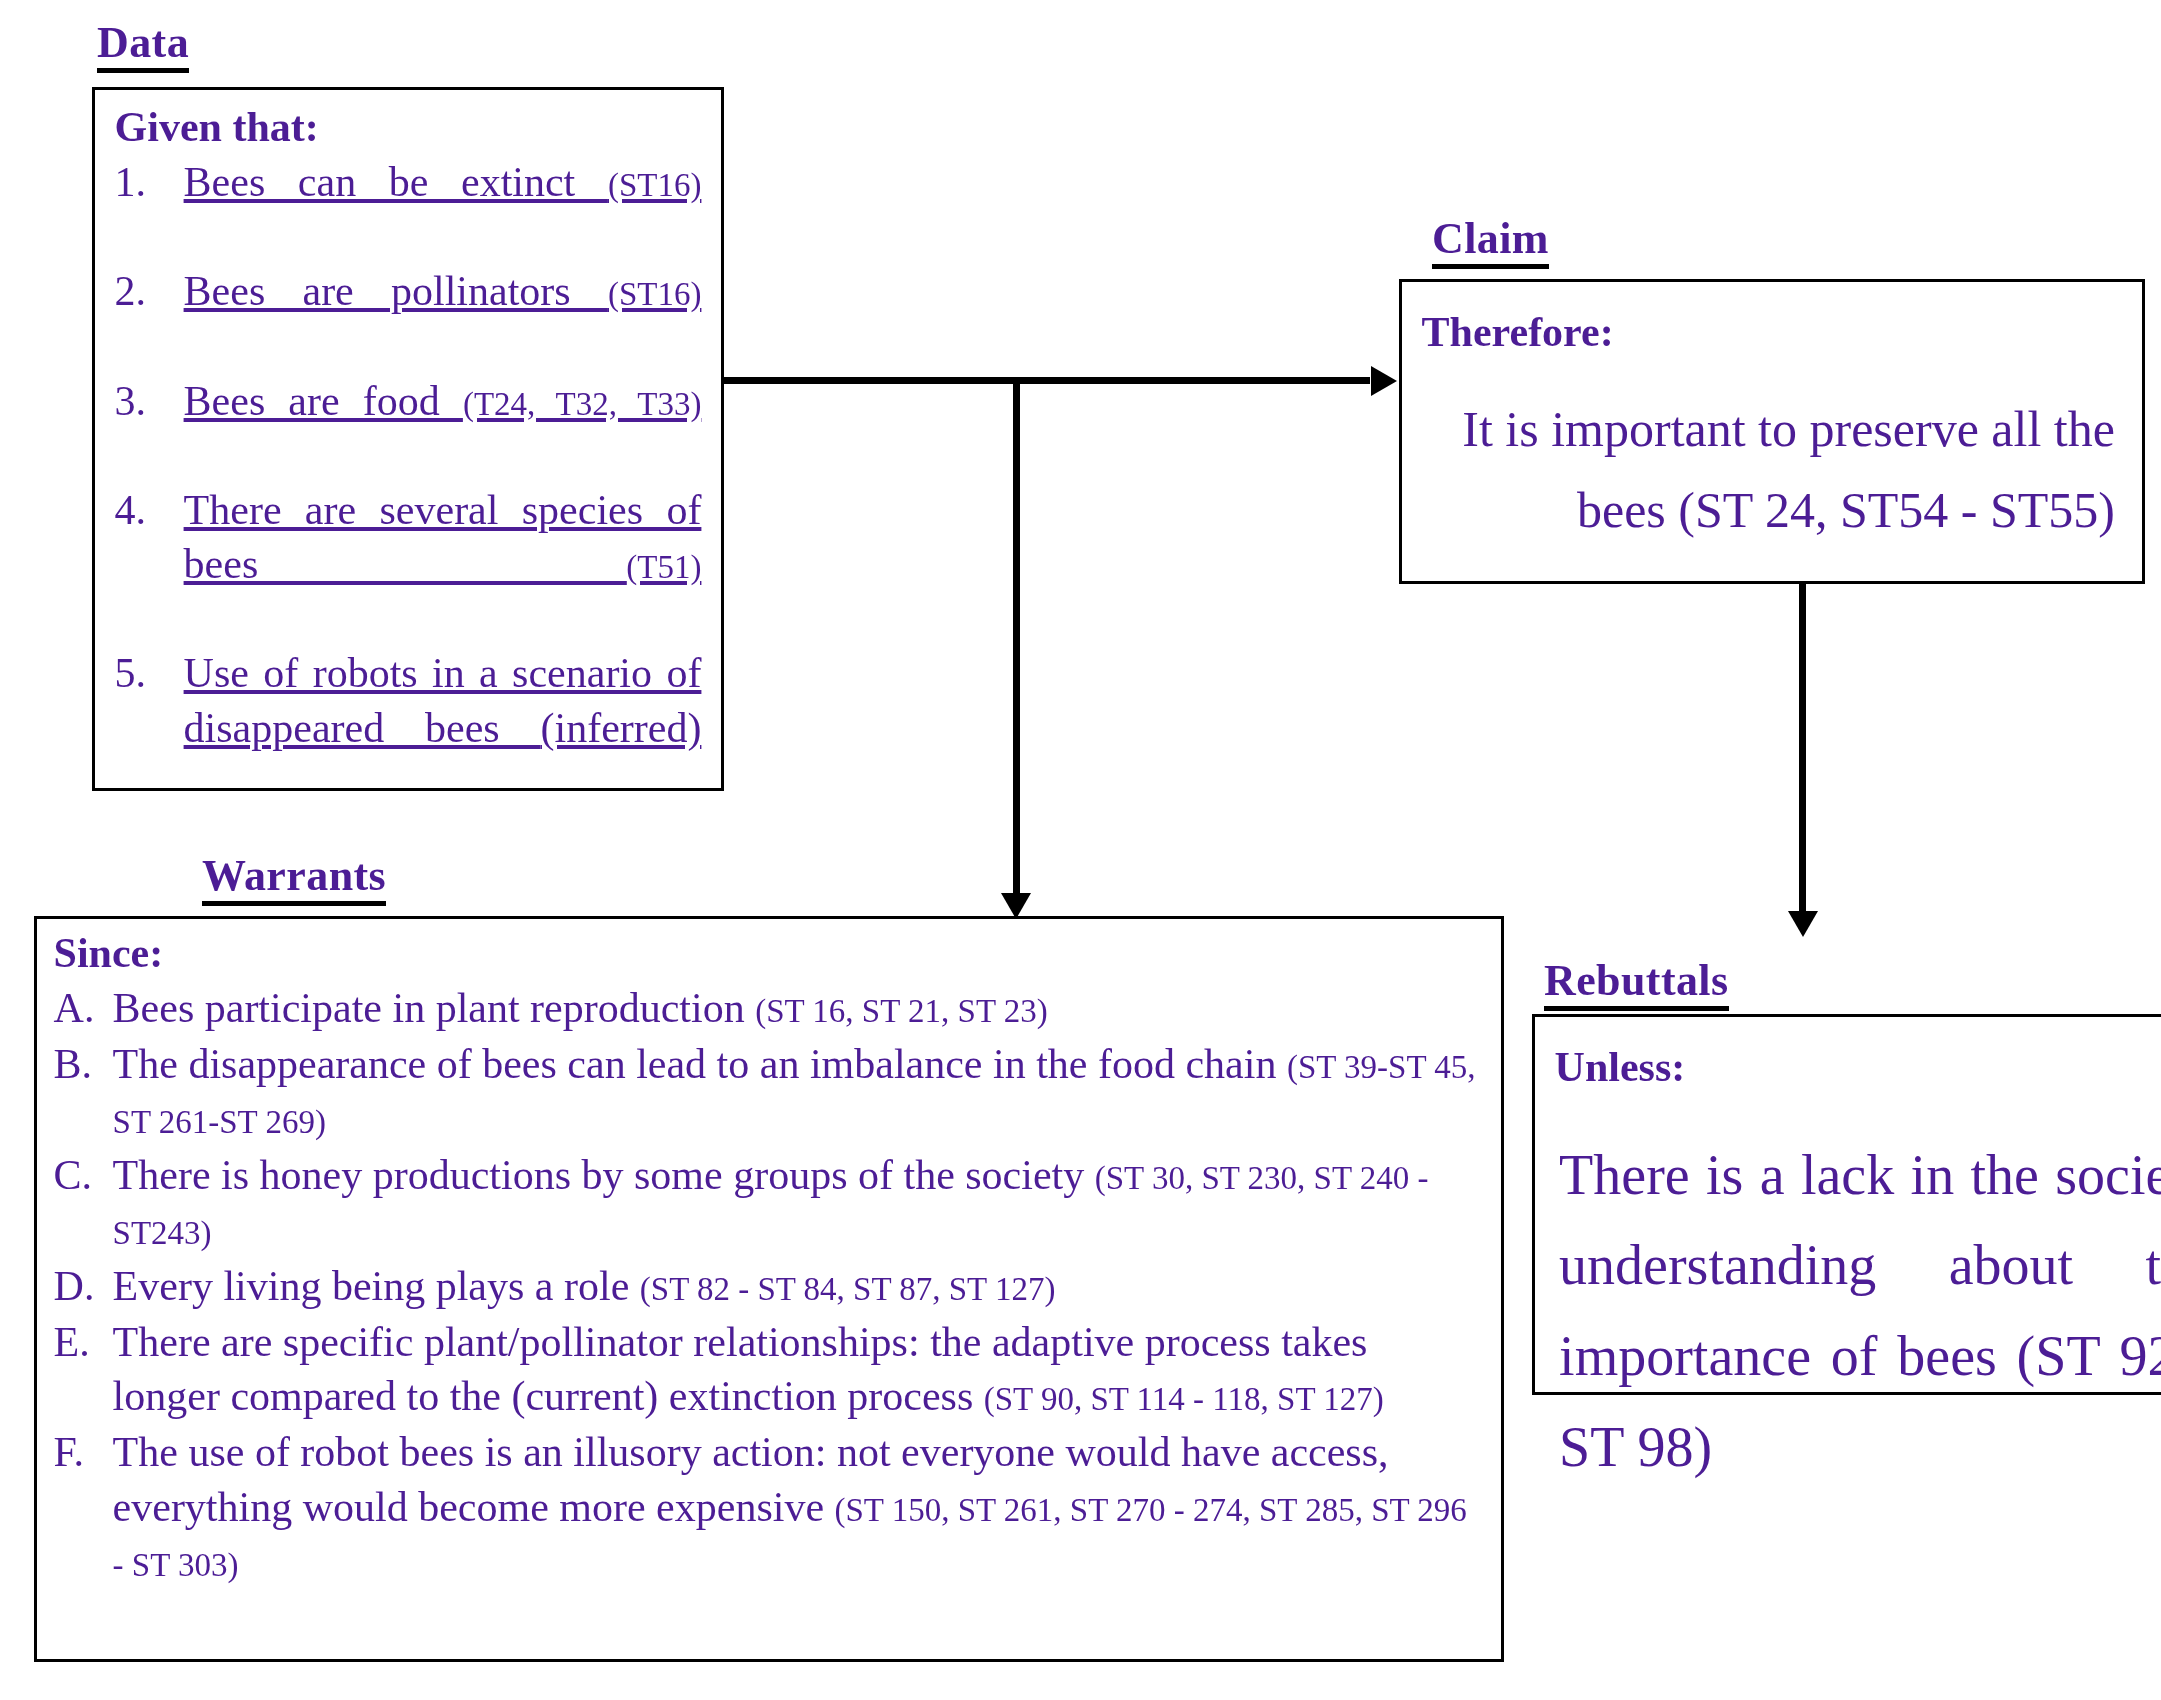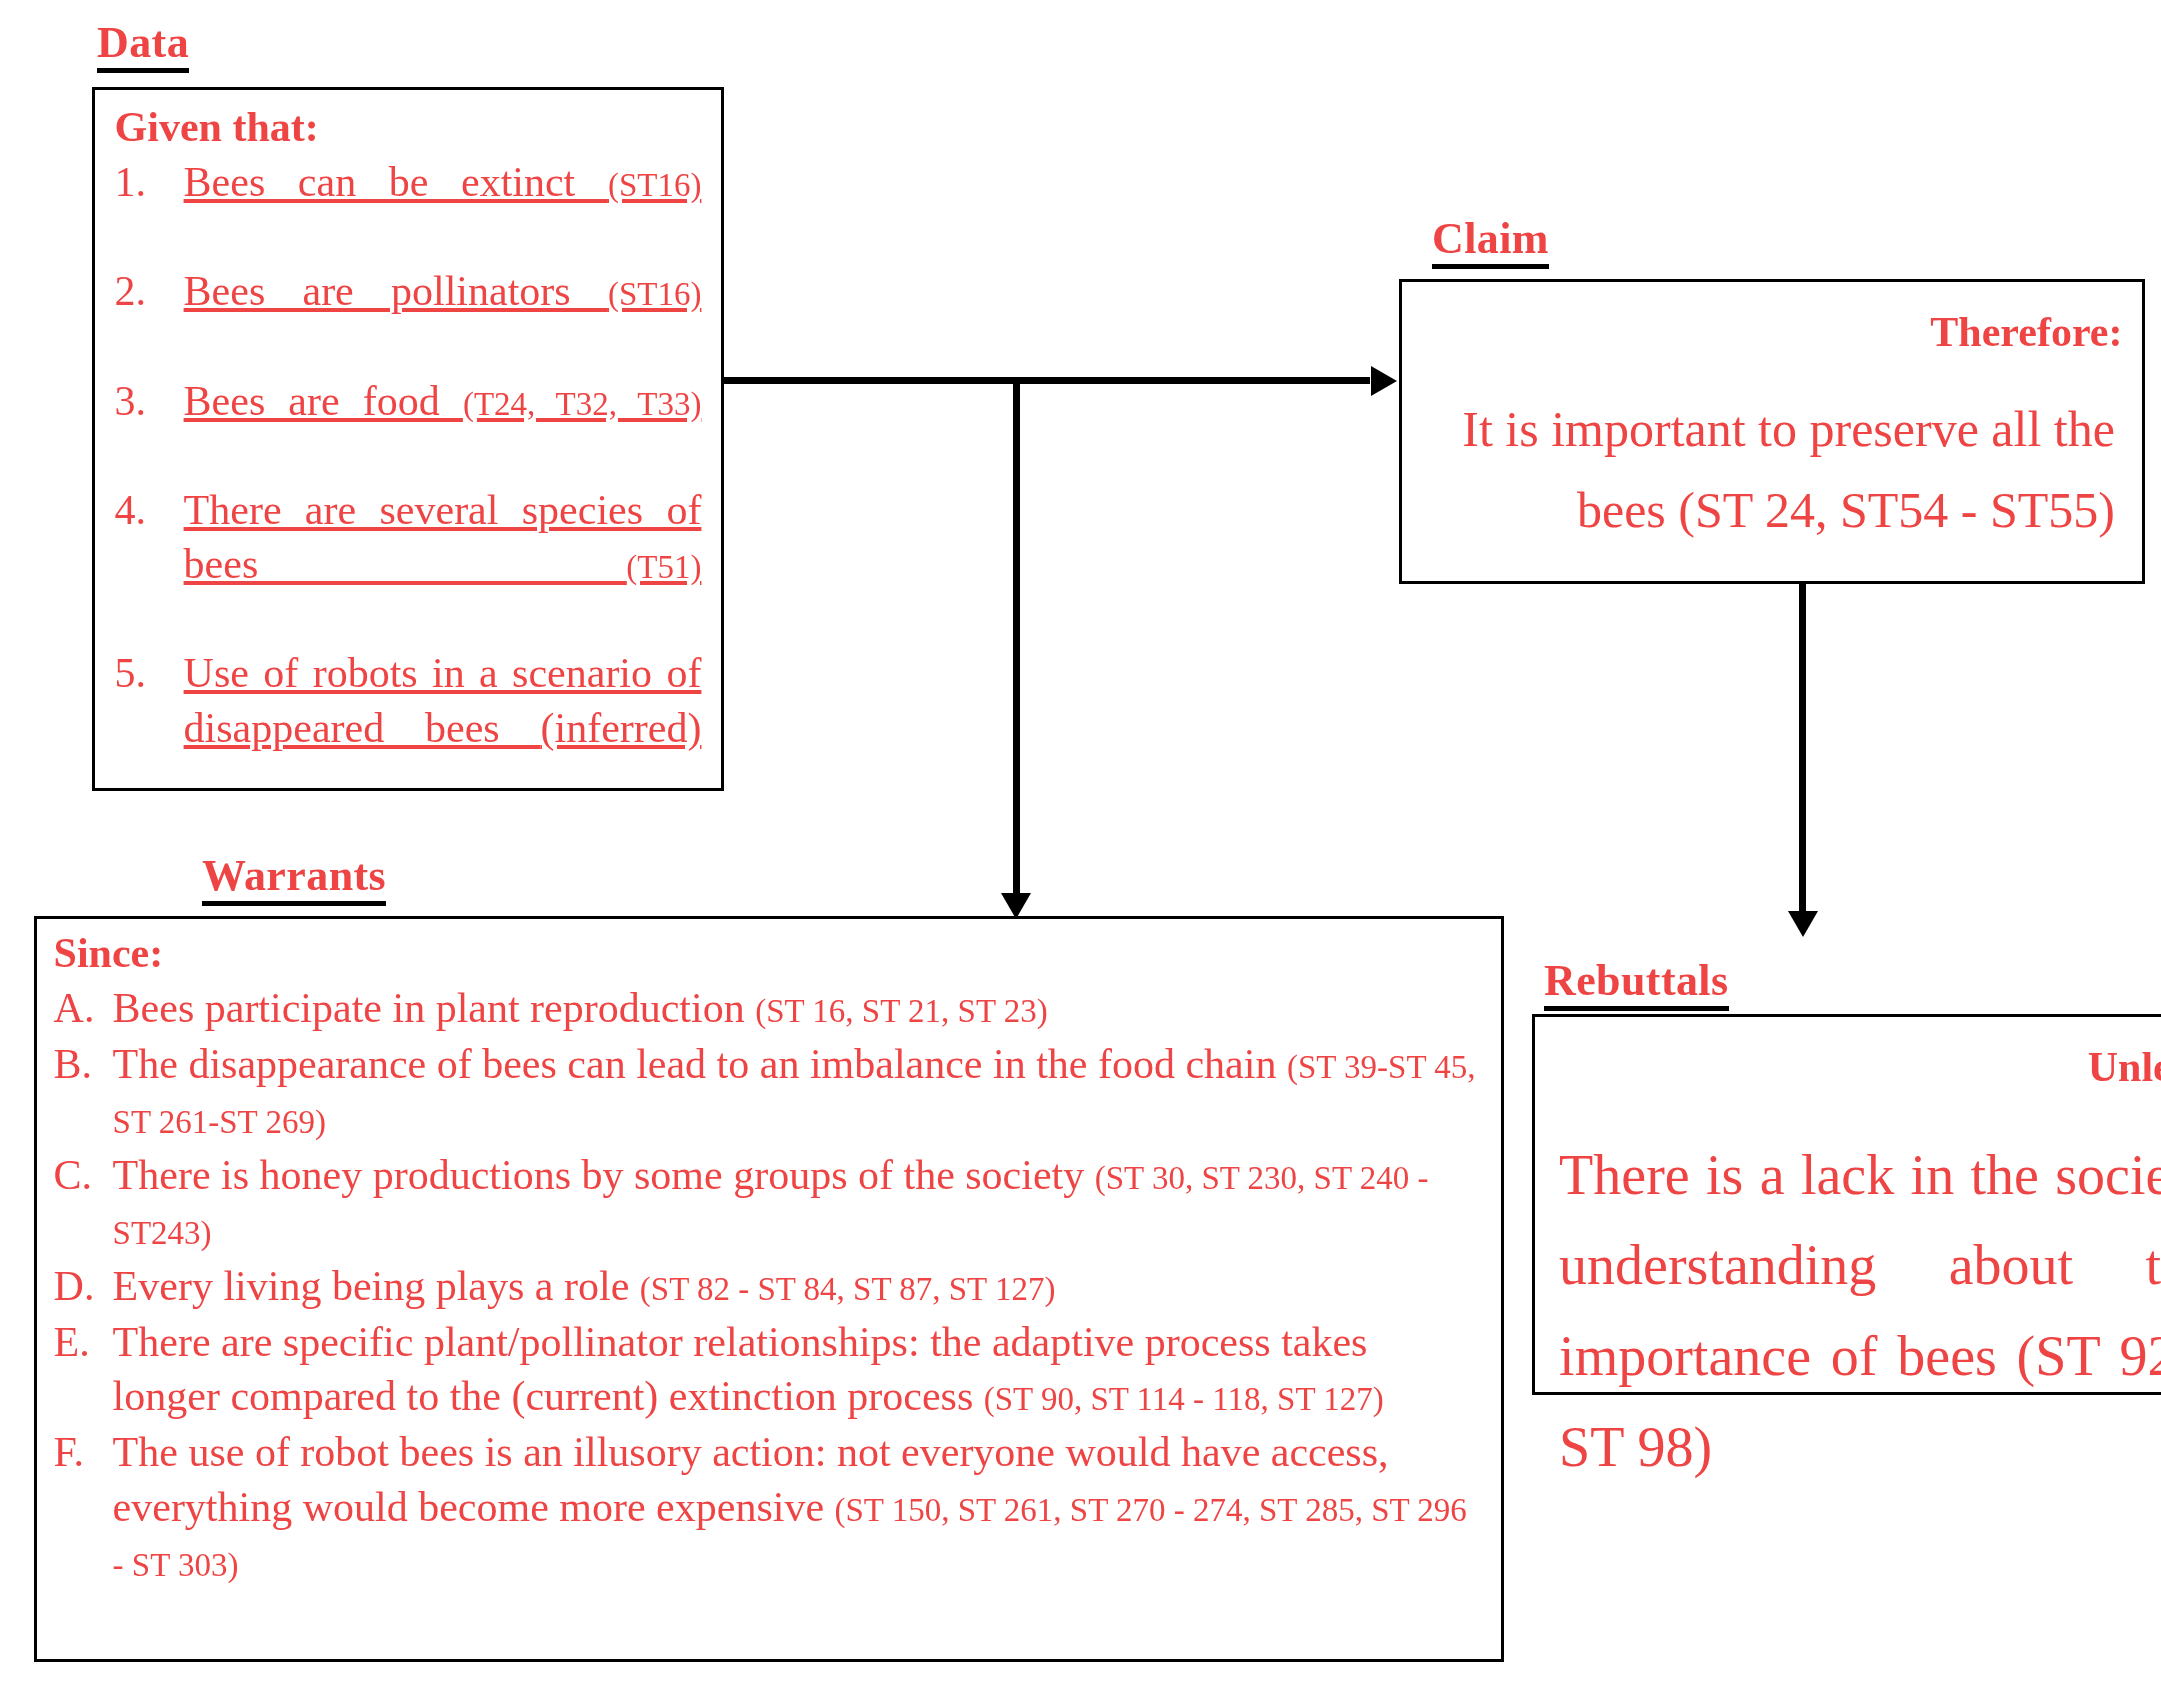--- a/index.html
+++ b/index.html
@@ -6,21 +6,21 @@
     margin: 0;
     padding: 0;
     background: #ffffff;
   }
   #canvas {
     position: relative;
     width: 2161px;
     height: 1701px;
     background: #ffffff;
     font-family: "Liberation Serif", "DejaVu Serif", serif;
-    color: #ef4444;
+    color: #4c1d95;
     overflow: hidden;
   }
 
   
   .caption {
     position: absolute;
     font-weight: bold;
     font-size: 44px;
     line-height: 1.0;
     letter-spacing: 0.4px;
@@ -82,21 +82,21 @@
   .warrants-list .marker { width: 59px; }
   .warrants-list .body { text-align: left; }
 
   
   .ref { font-size: 33px; }
 
   
   .centered-lead {
     font-weight: bold;
     font-size: 42px;
-    text-align: right;
+    text-align: left;
     margin: 12px 0 0 0;
   }
   .claim-text {
     font-size: 50px;
     line-height: 1.62;
     text-align: right;
     margin: 33px 7.5px 0 7.5px;
   }
   .rebuttal-text {
     font-size: 56px;

